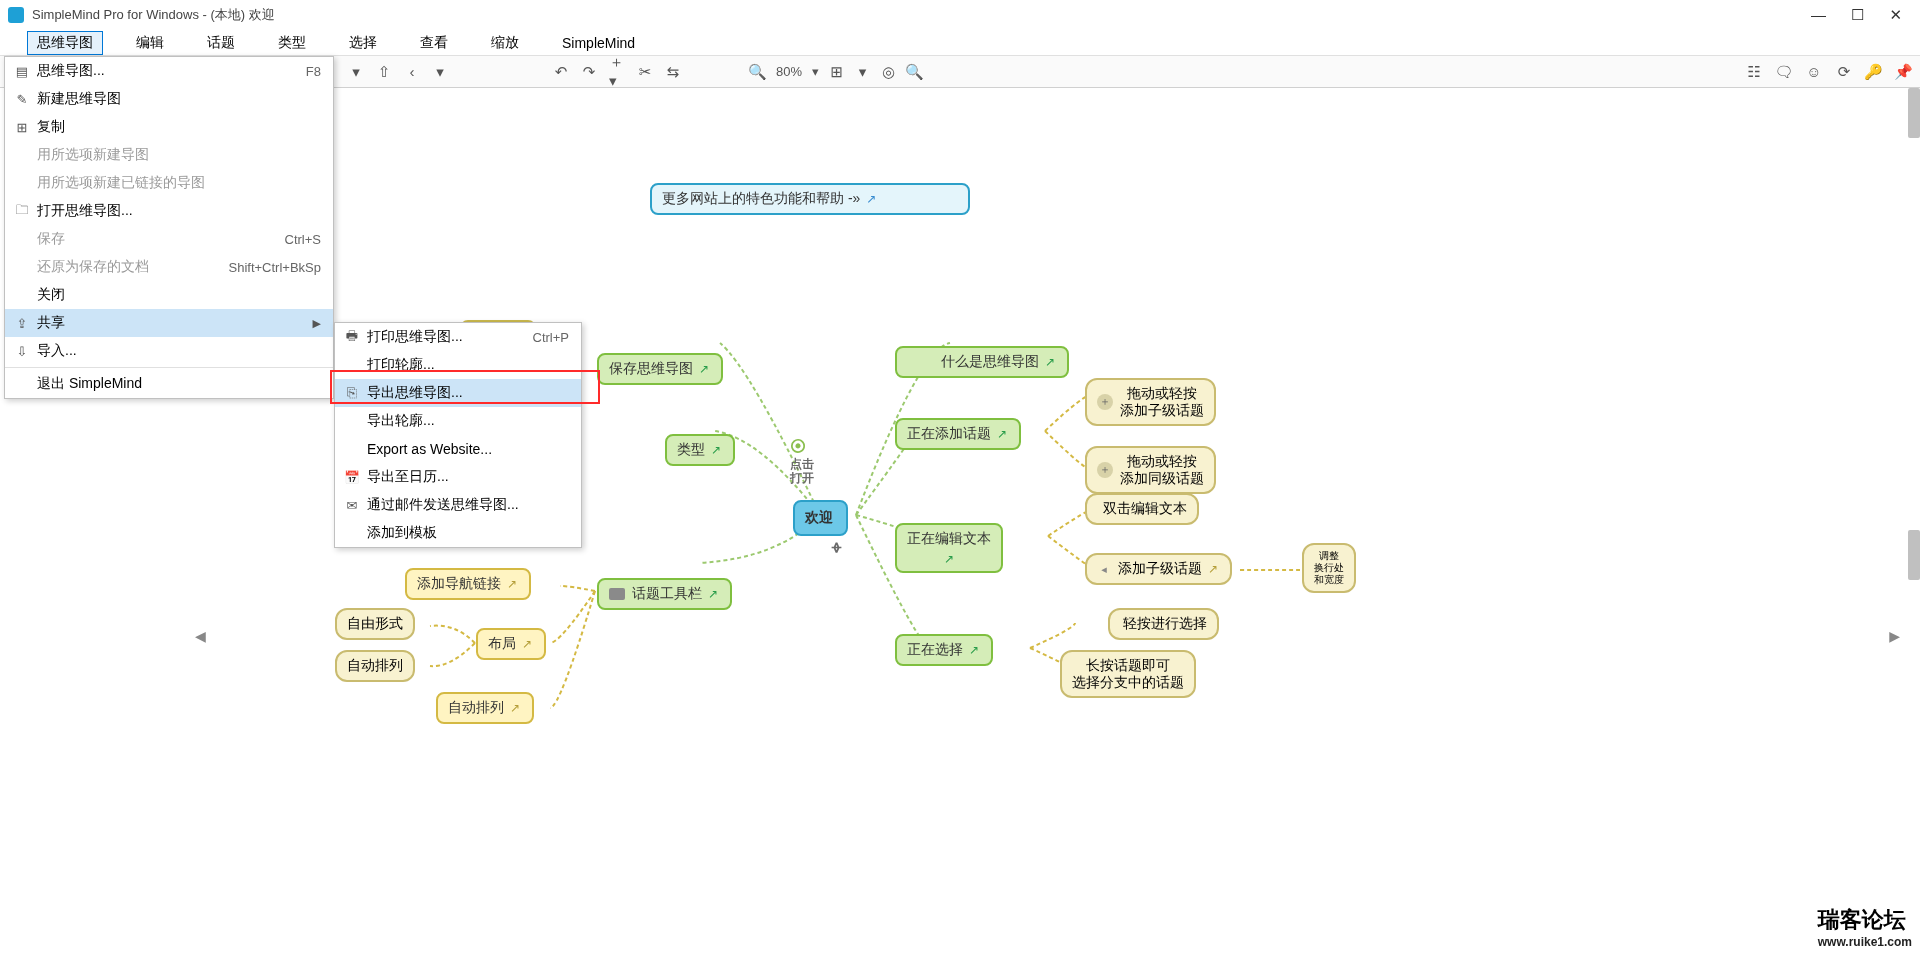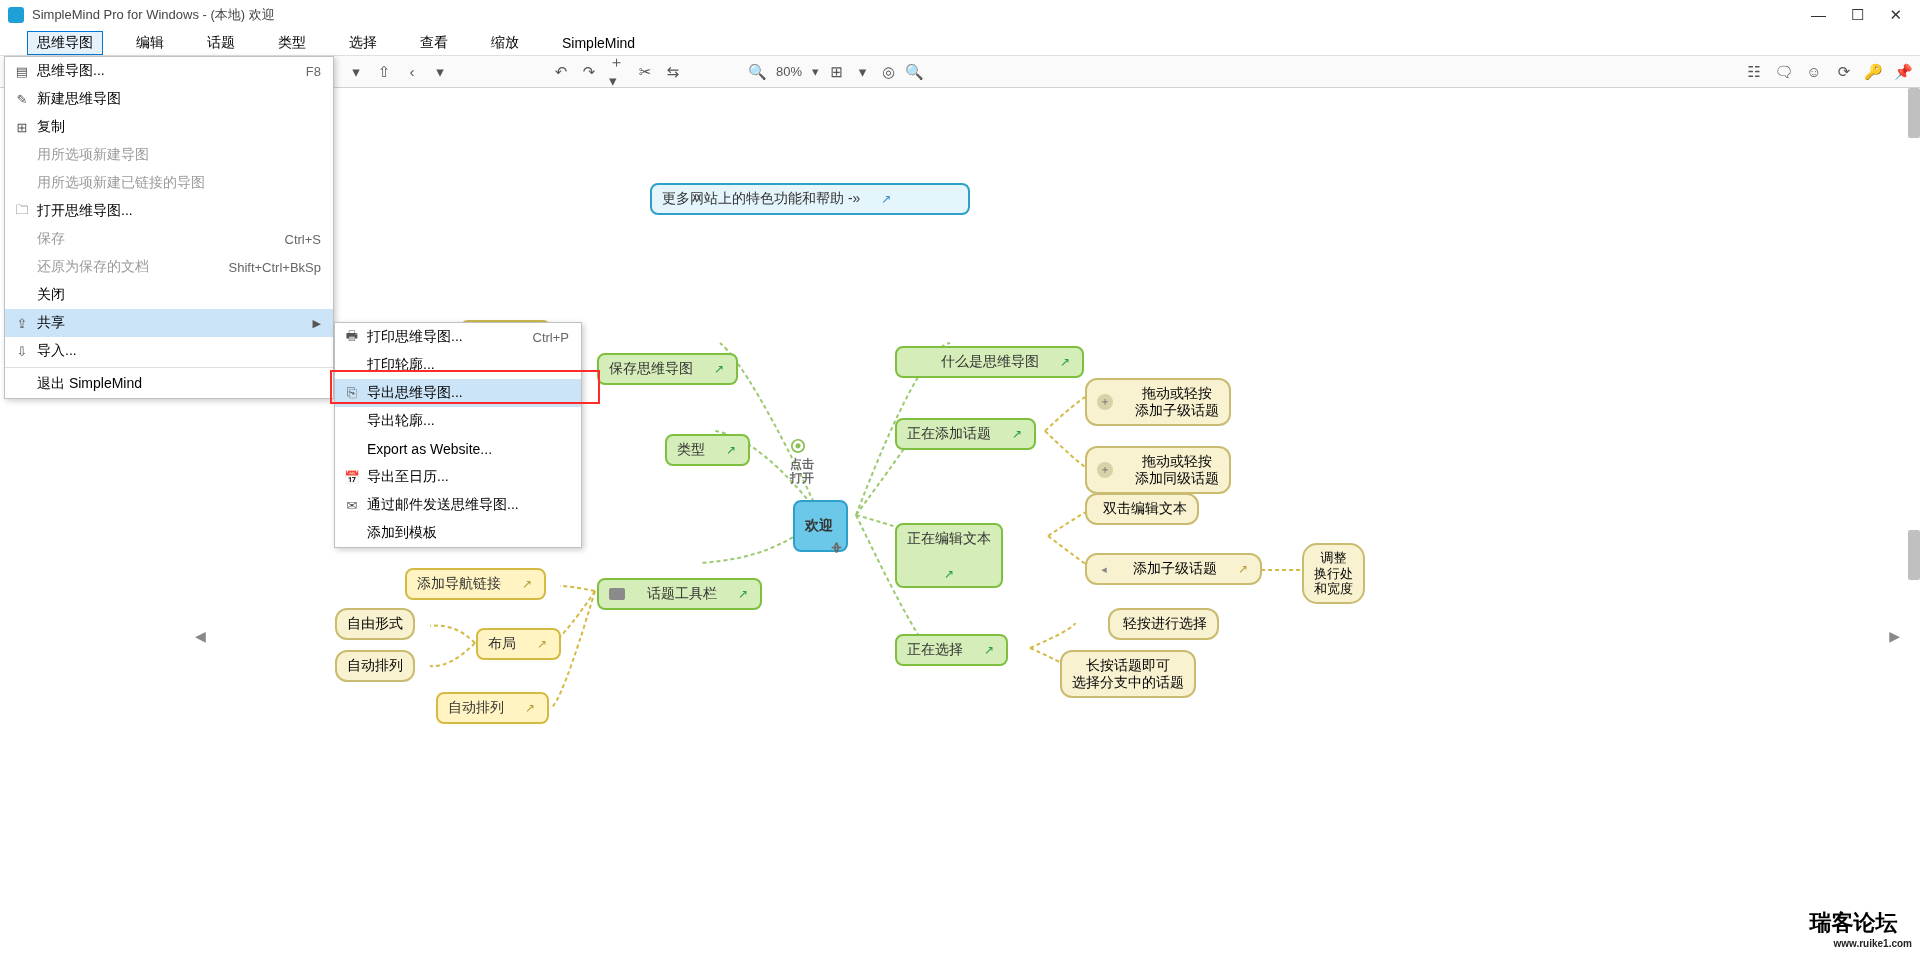--- a/index.html
+++ b/index.html
@@ -35,35 +35,35 @@
 .dropdown .dd-item .dd-label { flex: 1; padding-left: 4px; }
 .dropdown .dd-item .dd-shortcut { color: #666; font-size: 13px; margin-left: 30px; }
 .dropdown .dd-item .dd-arrow { color: #555; font-size: 11px; margin-left: 20px; }
 .dropdown .dd-sep { height: 1px; background: #e0e0e0; margin: 2px 0; }
 
 .menu1 { top: 56px; left: 4px; width: 330px; }
 .menu2 { top: 322px; left: 334px; width: 248px; }
 .red-box { position: absolute; top: 370px; left: 330px; width: 270px; height: 34px; border: 2px solid #ff2a2a; z-index: 200; pointer-events: none; }
 
 
-.node { position: absolute; border-radius: 8px; padding: 5px 10px; font-size: 14px; text-align: center; display: flex; align-items: center; justify-content: flex-start; gap: 19px; }
+.node { position: absolute; border-radius: 8px; padding: 5px 10px; font-size: 14px; text-align: center; display: flex; align-items: center; justify-content: flex-start; gap: 4px; }
 .link-icon { display: inline-flex; width: 14px; height: 14px; color: #2a9d4a; font-size: 12px; align-items: center; justify-content: center; }
 .link-icon.blue { color: #3a8dd0; }
 
 .node-blue-outline { background: #e4f5fb; border: 2px solid #2ca0c9; color: #333; }
 .node-blue-solid { background: #6cc8e8; border: 2px solid #2ca0c9; color: #333; font-weight: bold; }
 .node-green { background: #d5edb8; border: 2px solid #7fbf3f; color: #333; }
 .node-yellow { background: #fff4c2; border: 2px solid #d4b943; color: #333; }
 .node-yellow-round { background: #f8f2d0; border: 2px solid #c9bb6f; border-radius: 12px; }
 .node-yellow-device { background: #f5efc5; border: 2px solid #c9b84d; }
 
 .connector { position: absolute; pointer-events: none; }
 
 .watermark { position: absolute; right: 4px; bottom: 4px; font-size: 22px; font-family: "SimHei", sans-serif; color: #000; background: rgba(255,255,255,0.6); padding: 2px 4px; font-weight: bold; }
-.watermark .sub { font-size: 10px; display: block; color: #222; margin-left: 24px; }
+.watermark .sub { font-size: 12px; display: block; color: #222; }
 
 
 .small-label { position: absolute; font-size: 12px; color: #6a6a6a; font-weight: bold; }
 .plus-badge { display: inline-flex; width: 16px; height: 16px; background: #d8d2a8; border-radius: 50%; align-items: center; justify-content: center; font-size: 11px; color: #666; margin-right: 3px; }
 .arrow-badge { display: inline-flex; width: 14px; height: 14px; align-items: center; justify-content: center; font-size: 11px; color: #888; margin-right: 3px; }
 .tool-badge { display: inline-flex; width: 16px; height: 12px; background: #8a8a8a; border-radius: 2px; margin-right: 3px; }
 </style>
 </head>
 <body>
 
@@ -148,21 +148,21 @@
       <path d="M 475 555 Q 455 535 430 538"></path>
       <path d="M 475 555 Q 450 580 430 578"></path>
     </g>
   </svg>
 
   <div class="node node-blue-outline" style="top:95px; left:650px; width:320px;">
     <span>更多网站上的特色功能和帮助 -»</span>
     <span class="link-icon blue">↗</span>
   </div>
 
-  <div class="node node-blue-solid" style="top:412px; left:793px; width:55px; height:52px;">
+  <div class="node node-blue-solid" style="top:412px; left:793px; width:55px; height:36px;">
     <span>欢迎</span>
   </div>
   <div class="small-label" style="top:452px; left:832px;">ᚖ</div>
 
   <div class="small-label" style="top:335px; left:790px; white-space:pre-line; line-height:1.2;">
     <span style="color:#8bbf4f; font-size:16px;">⦿</span>
     <span style="display:inline-block; vertical-align:top; white-space:pre-line;">点击
 打开</span>
   </div>
 
@@ -208,21 +208,21 @@
 添加同级话题</span>
   </div>
   <div class="node node-yellow-round" style="top:405px; left:1085px;padding-left:16px;">
     <span>双击编辑文本</span>
   </div>
   <div class="node node-yellow-round" style="top:465px; left:1085px;">
     <span class="arrow-badge">◂</span>
     <span>添加子级话题</span>
     <span class="link-icon" style="color:#b59f3a">↗</span>
   </div>
-  <div class="node node-yellow-round" style="top:455px; left:1302px; white-space:pre-line; line-height:1.2; font-size:13px;border-radius:15px;">
+  <div class="node node-yellow-round" style="top:455px; left:1302px; white-space:pre-line; line-height:1.2; font-size:10px;">
     <span>调整
 换行处
 和宽度</span>
   </div>
   <div class="node node-yellow-round" style="top:520px; left:1108px;padding-left:13px;">
     <span>轻按进行选择</span>
   </div>
   <div class="node node-yellow-round" style="top:562px; left:1060px; white-space:pre-line; line-height:1.2;">
     <span>长按话题即可
 选择分支中的话题</span>

